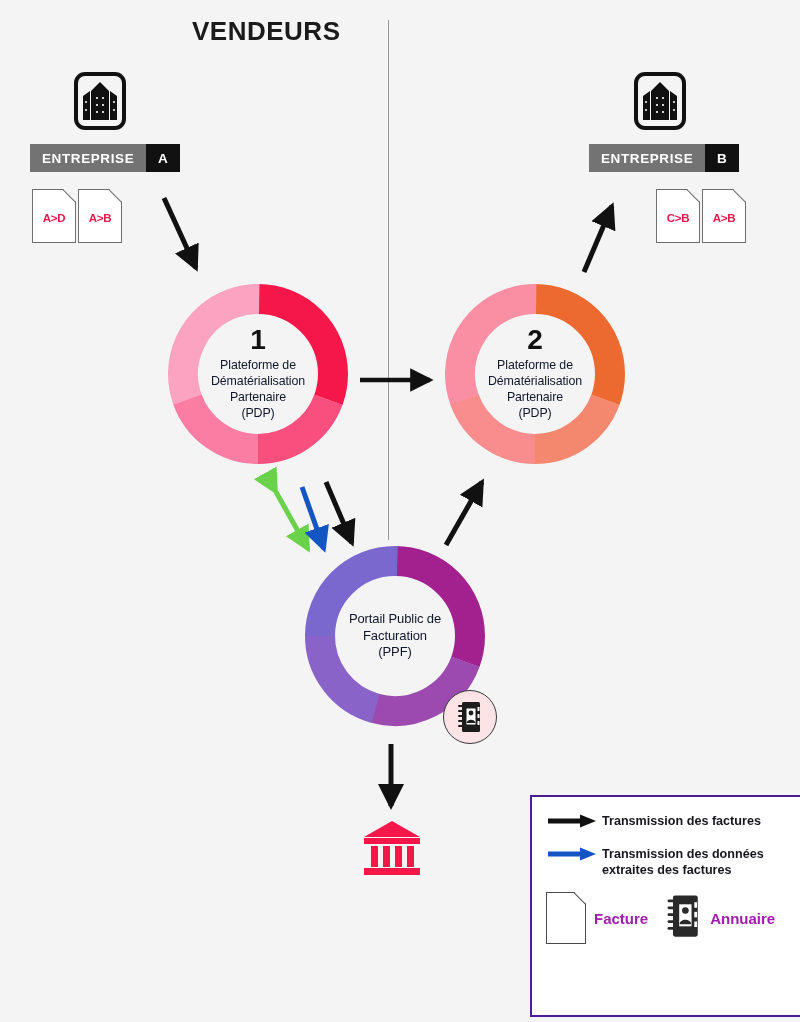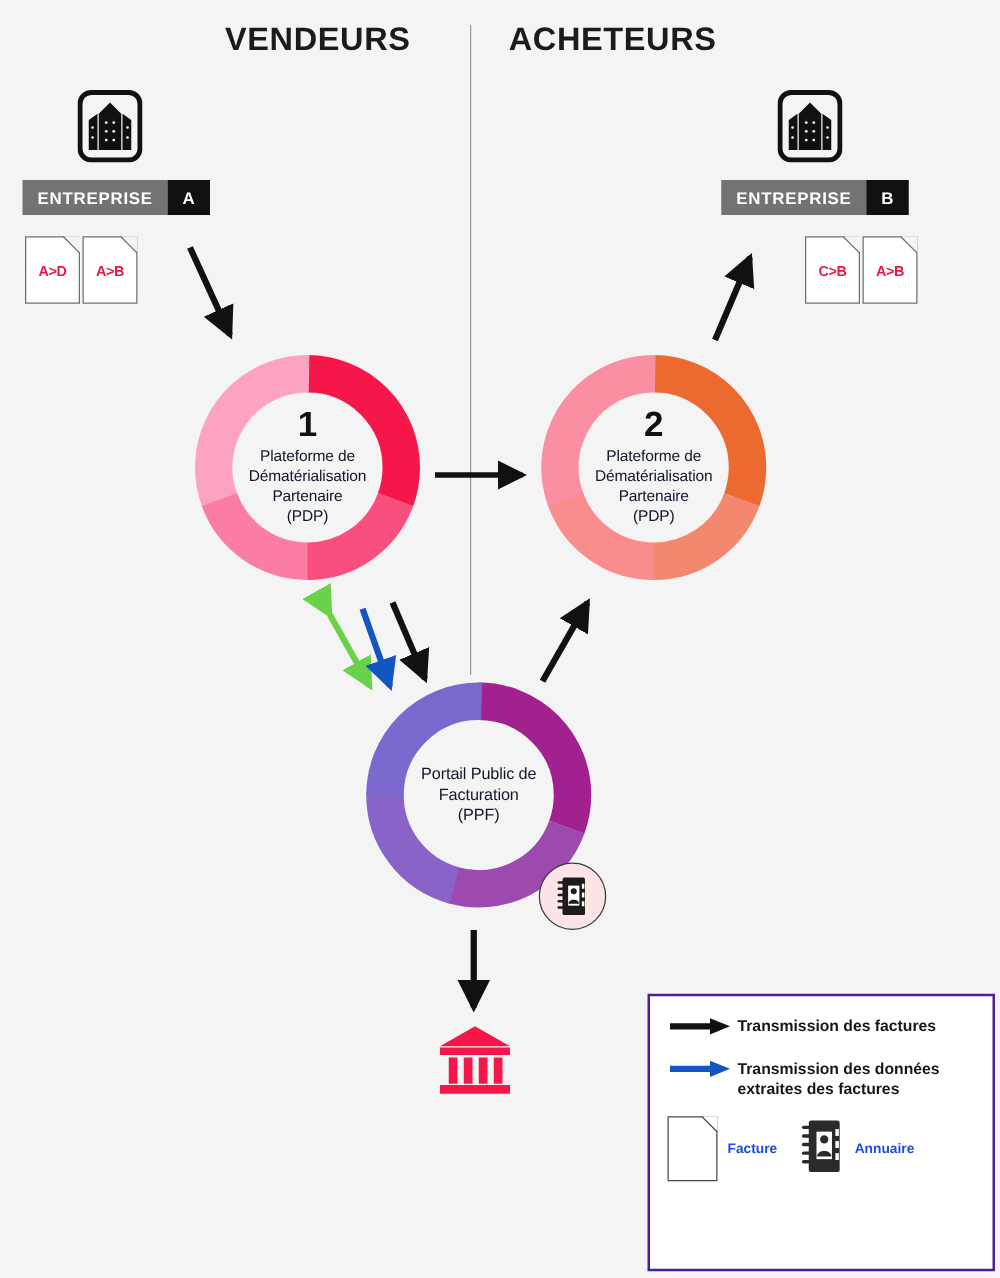--- a/index.html
+++ b/index.html
@@ -5,21 +5,21 @@
   html, body {
     margin: 0; padding: 0;
     background: #f4f4f4;
   }
   body {
     width: 800px; height: 1022px;
     position: relative;
     font-family: "Liberation Sans", sans-serif;
     overflow: hidden;
   }
-  .stage { position: absolute; inset: 0; }
+  .stage { position: absolute; inset: 0; margin-left: 12px; }
   .abs { position: absolute; }
 
   
   .col-title {
     font-size: 26px;
     font-weight: 700;
     color: #1b1b1b;
     letter-spacing: 0.5px;
     white-space: nowrap;
   }
@@ -131,21 +131,21 @@
   }
   .legend-row .gly { width: 56px; flex: none; padding-top: 1px; }
   .legend-row .txt {
     font-size: 12.6px; font-weight: 700; color: #16161d;
     line-height: 1.28;
   }
   .legend-bottom {
     display: flex; align-items: center; margin-top: 6px;
   }
   .legend-bottom .txt {
-    font-size: 11px; font-weight: 700; color: #1d4ed8;
+    font-size: 15px; font-weight: 700; color: #a21caf;
     margin-left: 8px; margin-right: 18px;
   }
   .legend-doc {
     position: relative;
     width: 38px; height: 50px;
     background: #ffffff; border: 1.3px solid #4a4a4a;
   }
   .legend-doc .fold {
     position: absolute; top: -1px; right: -1px;
     width: 0; height: 0;
@@ -160,21 +160,20 @@
     transform: rotate(45deg); transform-origin: 0 0;
   }
   svg.arrow-layer { position: absolute; left: 0; top: 0; pointer-events: none; }
 </style>
 </head>
 <body>
 
 <div class="stage">
 
   <div class="abs col-title" style="left:180px; top:16px;">VENDEURS</div>
-  <div class="abs col-title" style="left:407px; top:16px;">ACHETEURS</div>
   <div class="divider"></div>
 
   <div class="abs" style="left:62px; top:72px;">
     <svg class="building-icon" viewBox="0 0 52 58">
       <rect x="2" y="2" width="48" height="54" rx="9" ry="9" fill="none" stroke="#111" stroke-width="4"></rect>
       <path d="M26 10 L35 19 L35 48 L17 48 L17 19 Z" fill="#111"></path>
       <path d="M9 24 L16 19 L16 48 L9 48 Z" fill="#111"></path>
       <path d="M43 24 L36 19 L36 48 L43 48 Z" fill="#111"></path>
       <circle cx="23" cy="26" r="1.1" fill="#fff"></circle>
         <circle cx="29" cy="26" r="1.1" fill="#fff"></circle>

